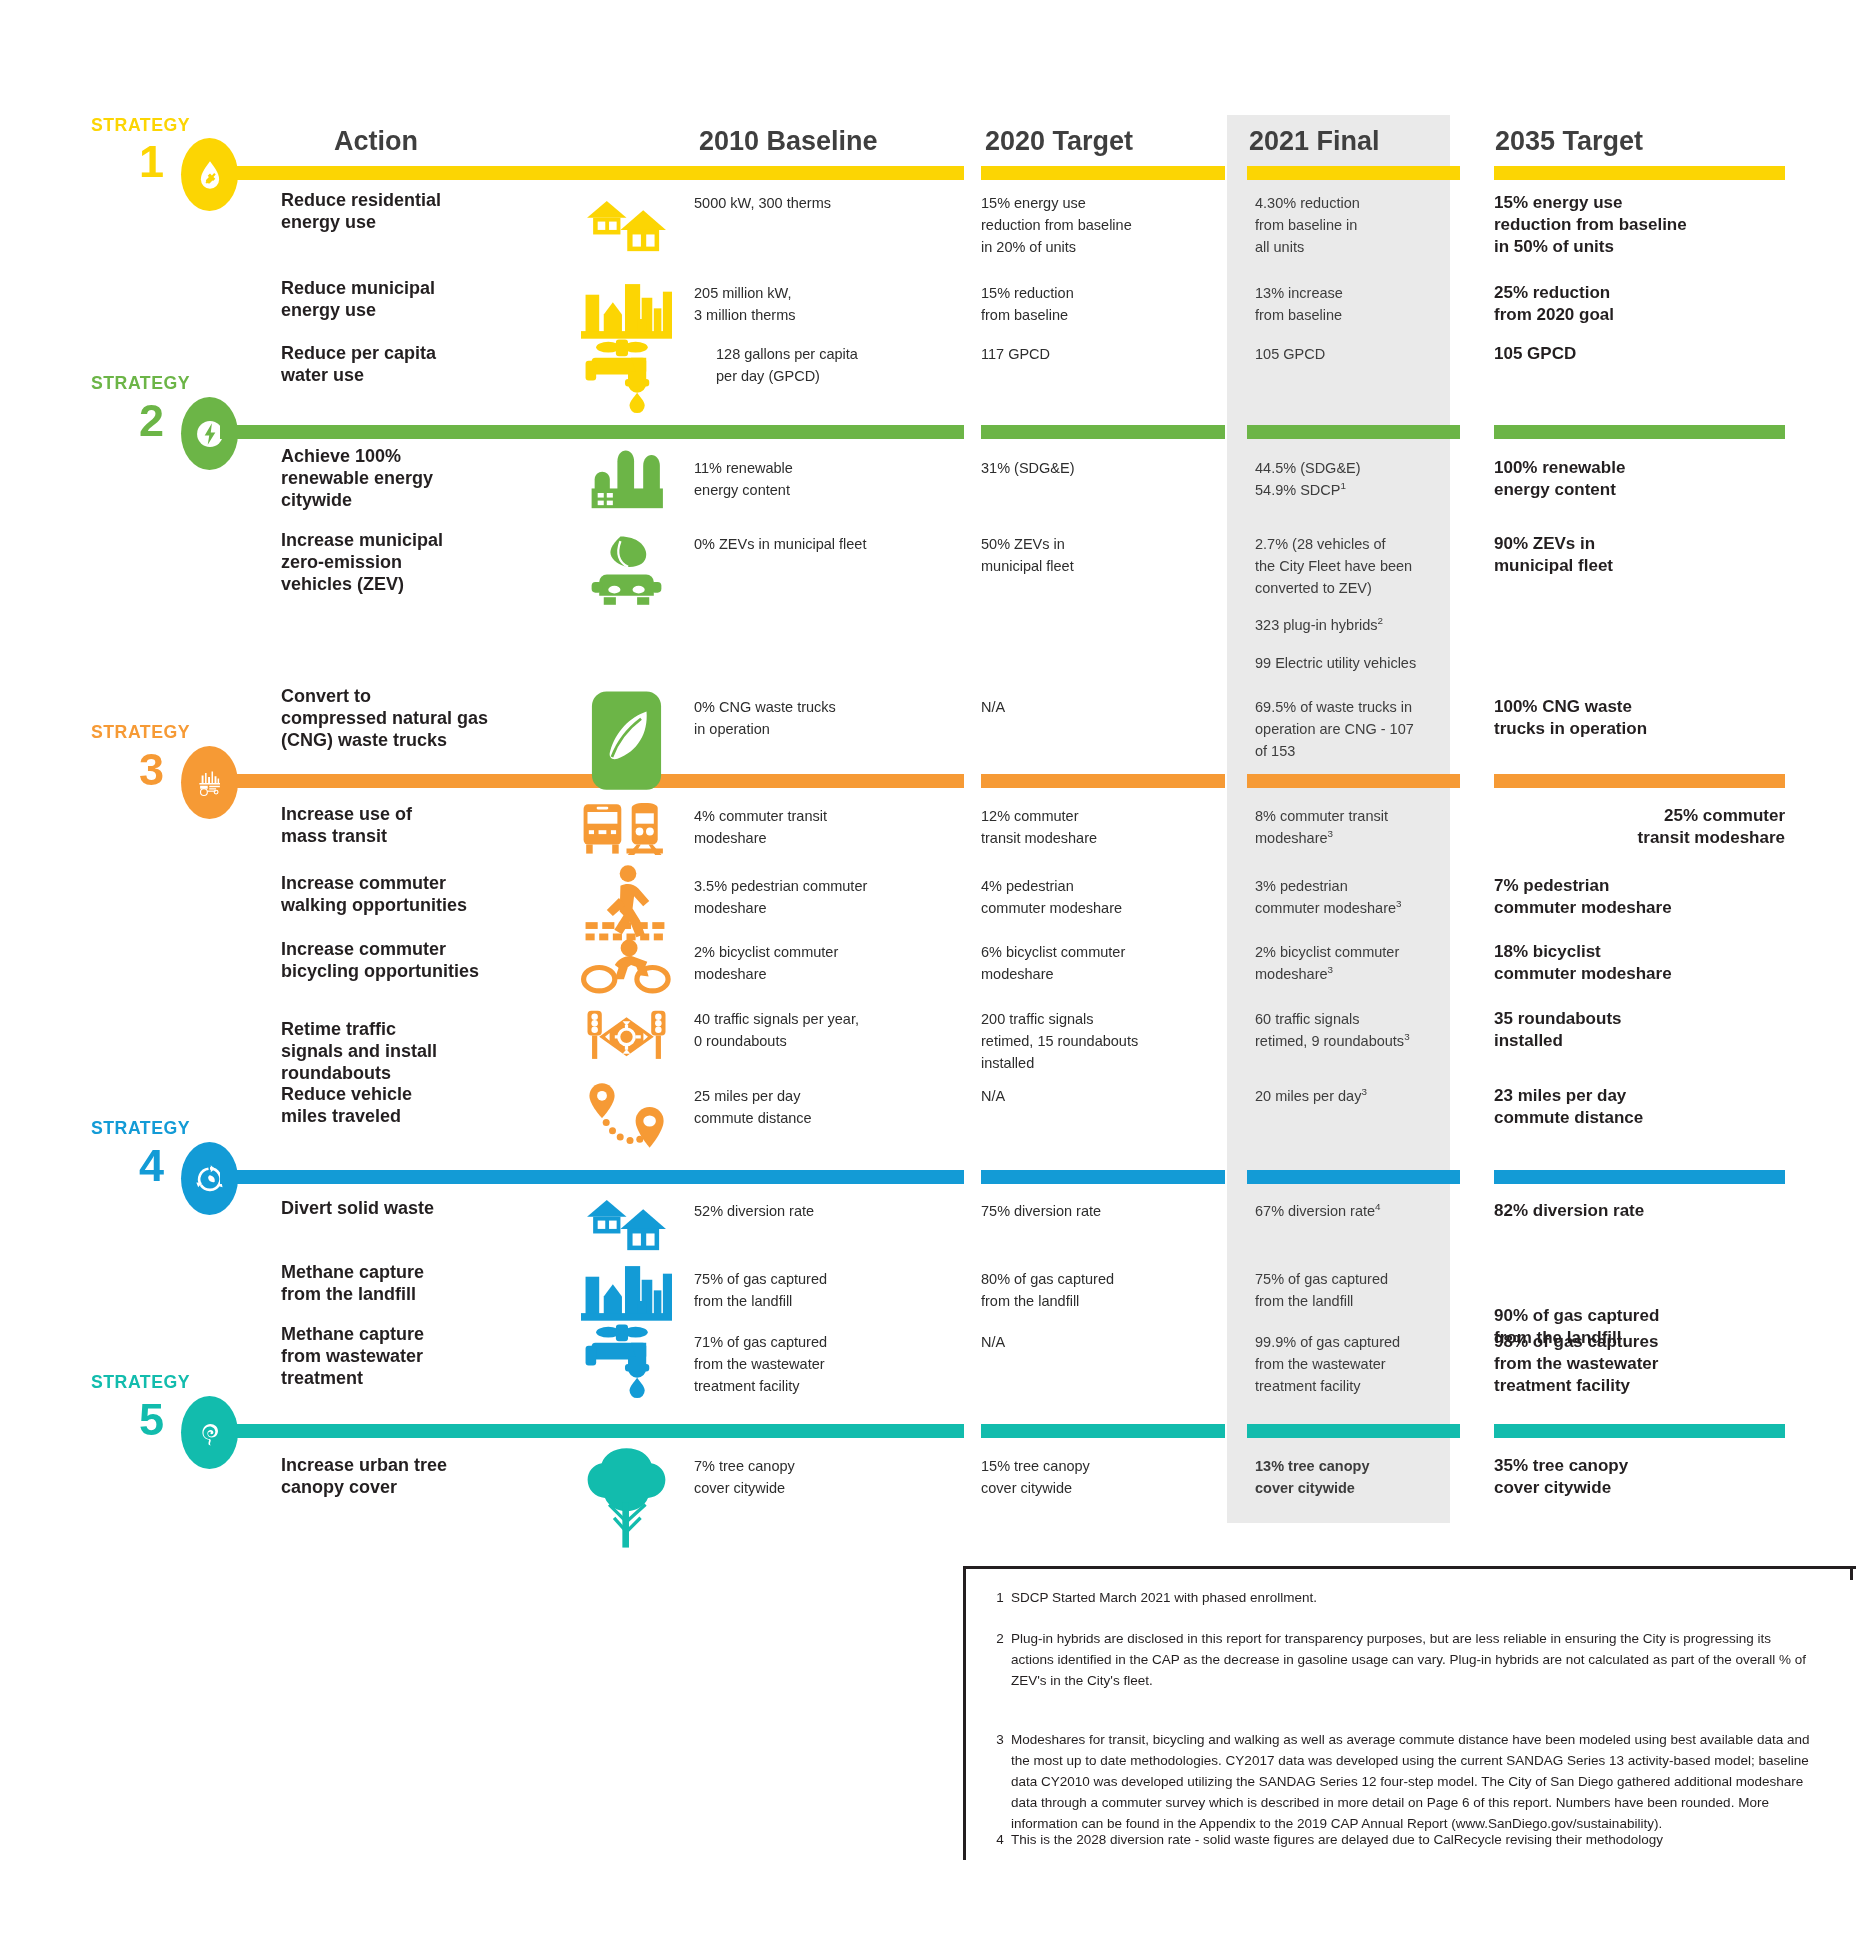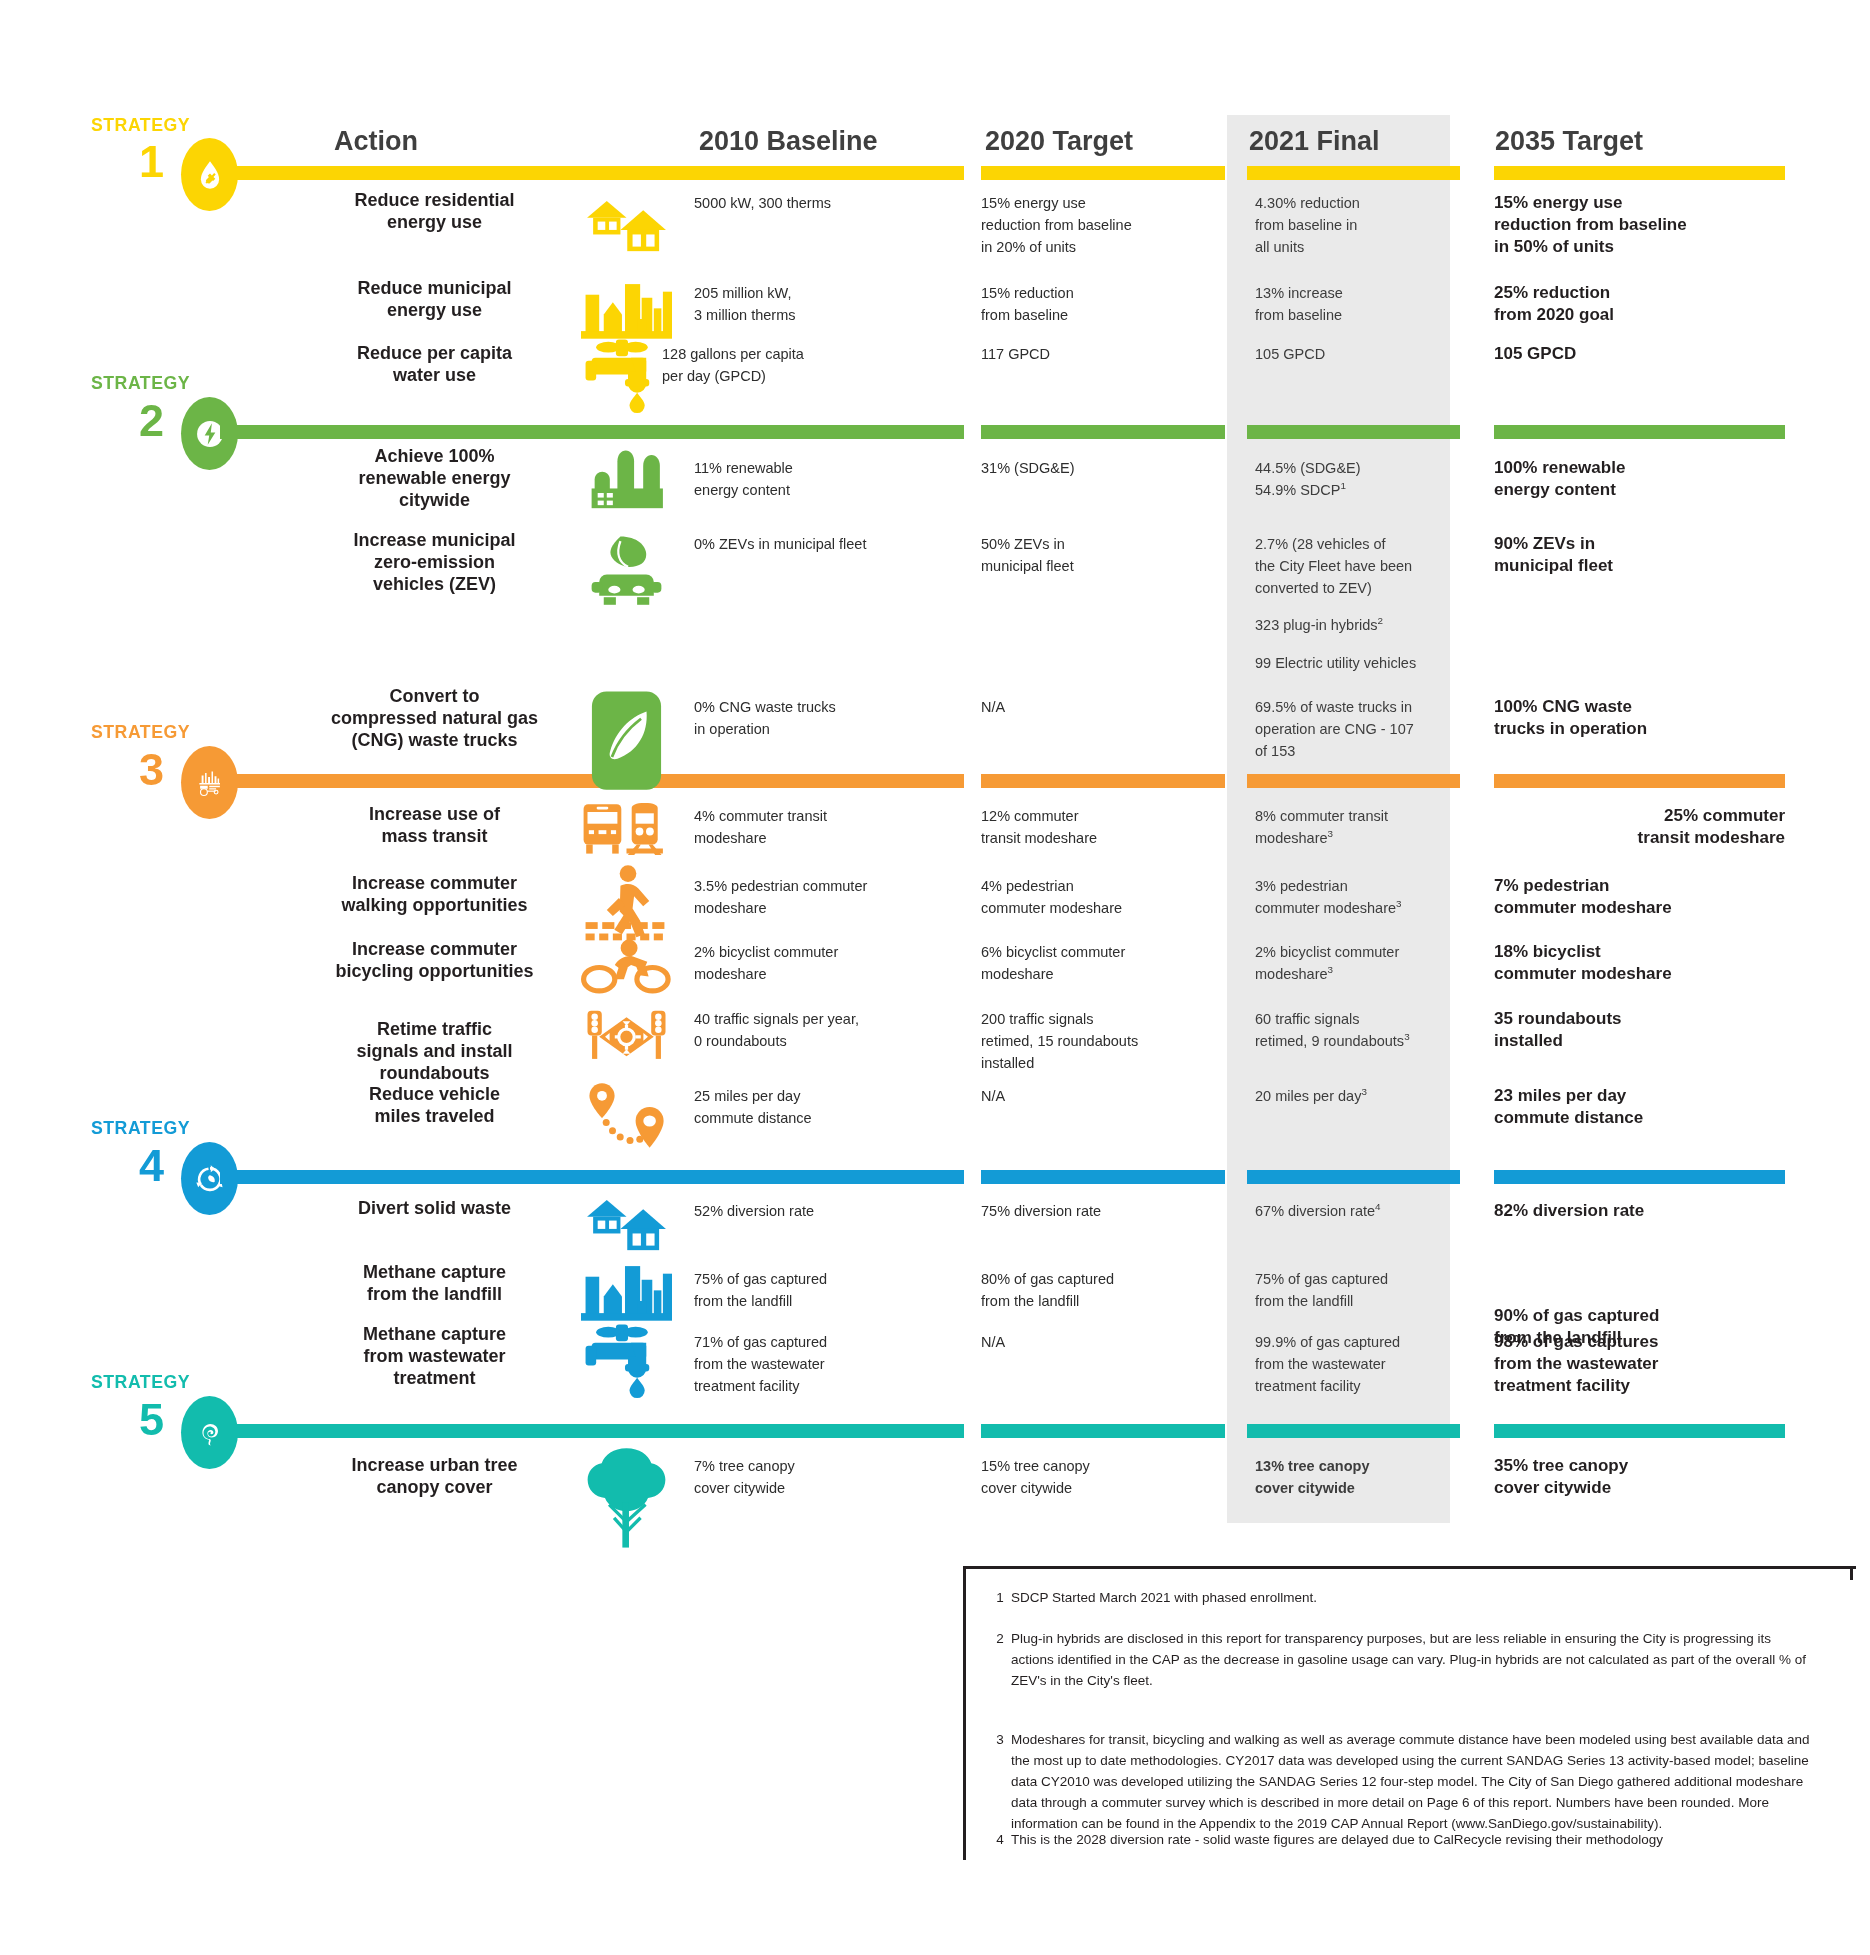--- a/index.html
+++ b/index.html
@@ -17,21 +17,21 @@
   .stem{position:absolute;height:13.5px;}
   .colbar{position:absolute;height:13.5px;}
 
   
   .hdr{position:absolute;font-weight:bold;font-size:27px;color:#3f3f3f;white-space:nowrap;}
 
   
   .graycol{position:absolute;background:#eaeaea;}
 
   
-  .action-label{position:absolute;text-align:center;font-weight:bold;font-size:18px;
+  .action-label{position:absolute;text-align:left;font-weight:bold;font-size:18px;
                 line-height:1.22;color:#231f20;}
 
   
   .icon{position:absolute;display:flex;align-items:flex-start;justify-content:center;}
   .icon svg{display:block;}
 
   
   .cell{position:absolute;font-size:14.5px;line-height:1.52;color:#2d2d2d;}
   .cell.final{color:#3d3d3d;margin-left:8px;}
   .cell.target35{font-weight:bold;font-size:17px;line-height:1.3;color:#231f20;}
@@ -206,21 +206,21 @@
             <ellipse cx="36" cy="16" rx="16" ry="7"></ellipse>
             <ellipse cx="72" cy="16" rx="16" ry="7"></ellipse>
             <rect x="14" y="30" width="72" height="22" rx="5"></rect>
             <rect x="6" y="34" width="14" height="26" rx="4"></rect>
             <path d="M66 30h20v34a12 12 0 0 1-24 0V48h10z"></path>
             <rect x="58" y="58" width="32" height="10" rx="4"></rect>
             <path d="M74 76c7 9 10 13 10 17a10 10 0 0 1-20 0c0-4 3-8 10-17z"></path>
           </g>
         </svg>
       </div>
-      <div class="cell" style="left: 662px; top: 343px; width: 270px;">
+      <div class="cell" style="left: 716px; top: 343px; width: 270px;">
         <p>128 gallons per capita<br>per day (GPCD)</p>
       </div>
       <div class="cell" style="left: 981px; top: 343px; width: 244px;">
         <p>117 GPCD</p>
       </div>
       <div class="cell final" style="left: 1247px; top: 343px; width: 213px;">
         <p>105 GPCD</p>
       </div>
       <div class="cell target35" style="left: 1494px; top: 343px; width: 291px;">
         <p>105 GPCD</p>

